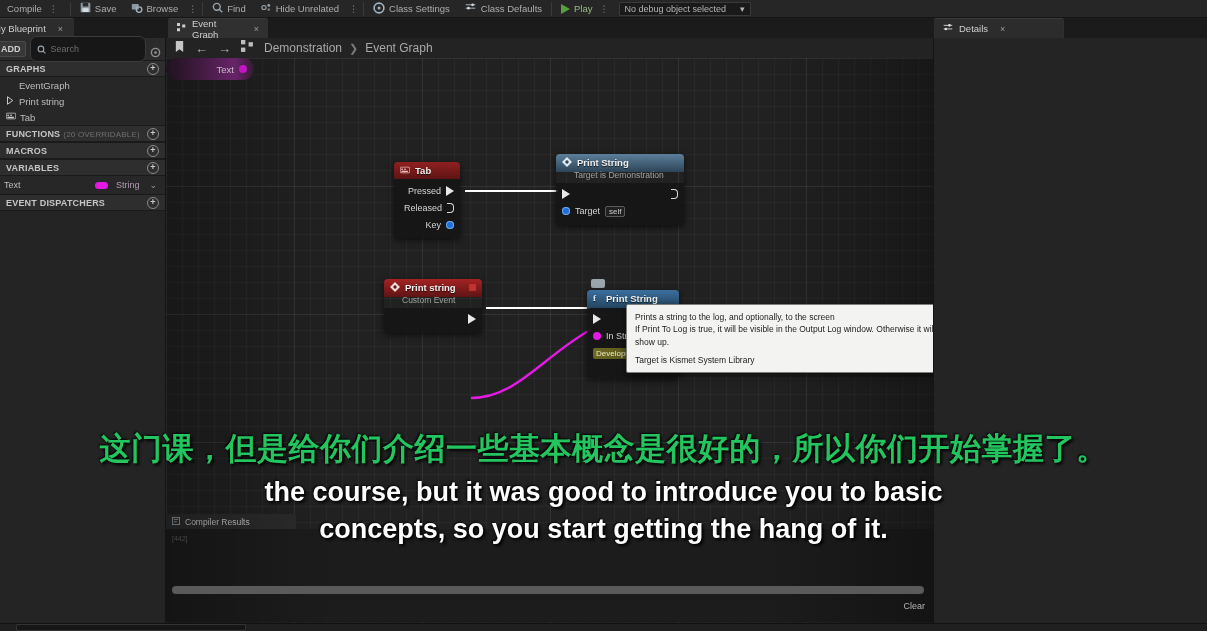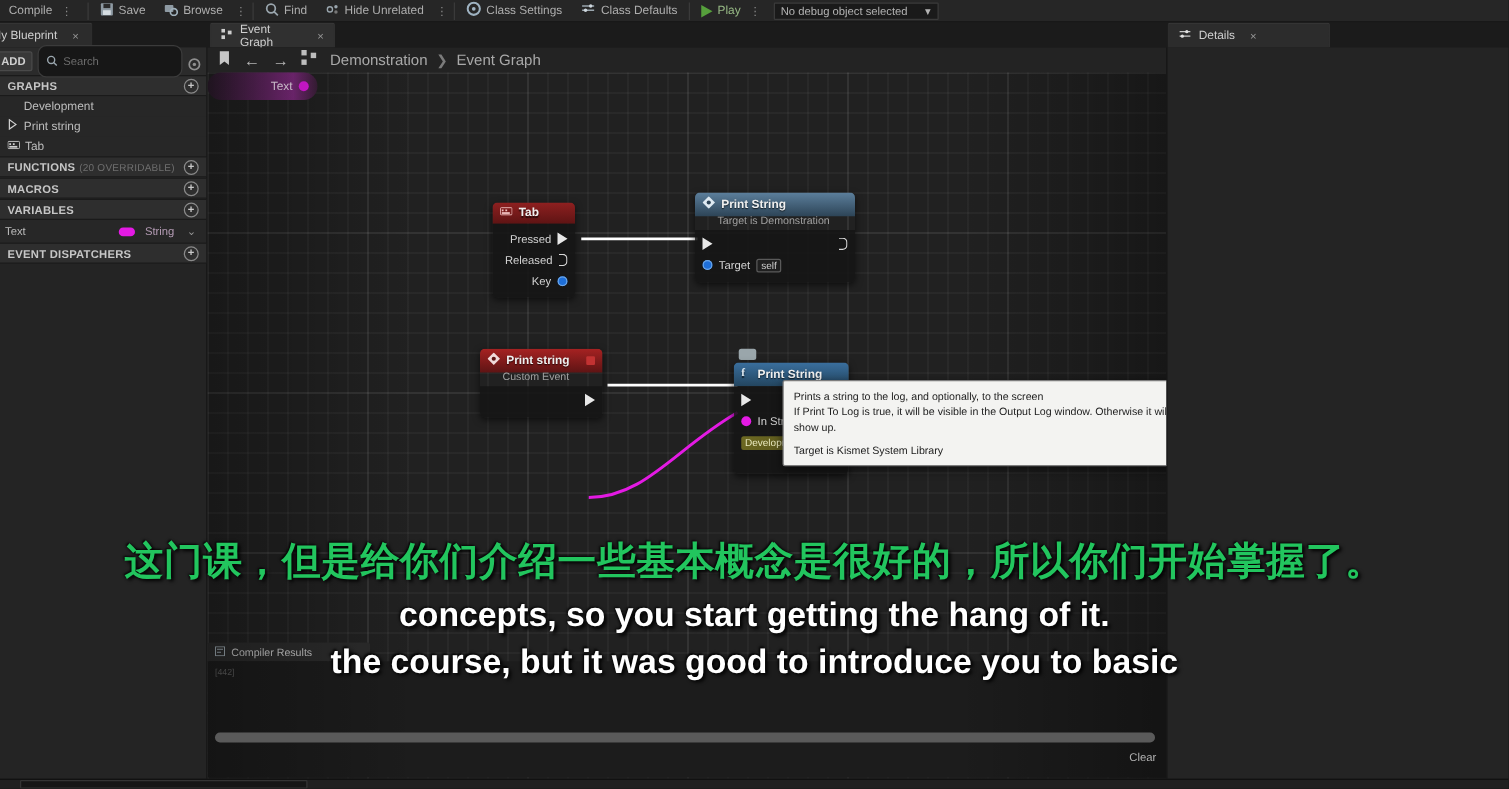--- a/index.html
+++ b/index.html
@@ -283,21 +283,21 @@
           </svg>
       </span>
     </div>
 
     <div class="section">
       <span><span>GRAPHS</span></span>
       <span class="plus">+</span>
     </div>
     <div class="lp-row">
       <span style="width:9px"></span>
-      <span>Development</span>
+      <span>EventGraph</span>
     </div>
     <div class="lp-row">
       <span class="ico">
         <svg width="9" height="9" viewBox="0 0 12 12">
             <path d="M2 1 L9 6 L2 11 Z" fill="none" stroke="#d0d0d0" stroke-width="1.3"></path>
           </svg>
       </span>
       <span>Print string</span>
     </div>
     <div class="lp-row">
@@ -505,18 +505,18 @@
   <div class="rightpanel"></div>
 
   <div class="statusbar">
     <span></span>
     <span class="cmdbox"></span>
   </div>
 
   <div class="subs">
     <div class="sub-cn">这门课，但是给你们介绍一些基本概念是很好的，所以你们开始掌握了。</div>
     <div class="sub-en">
+      <div>the course, but it was good to introduce you to basic</div>
       <div>concepts, so you start getting the hang of it.</div>
-      <div>the course, but it was good to introduce you to basic</div>
     </div>
   </div>
 
 </div>
 
 </body></html>

